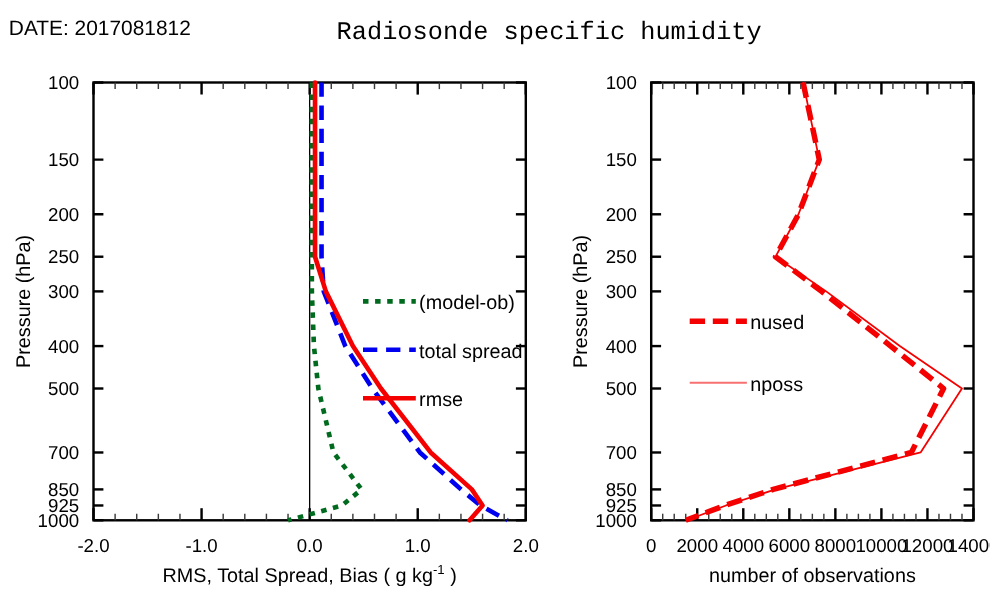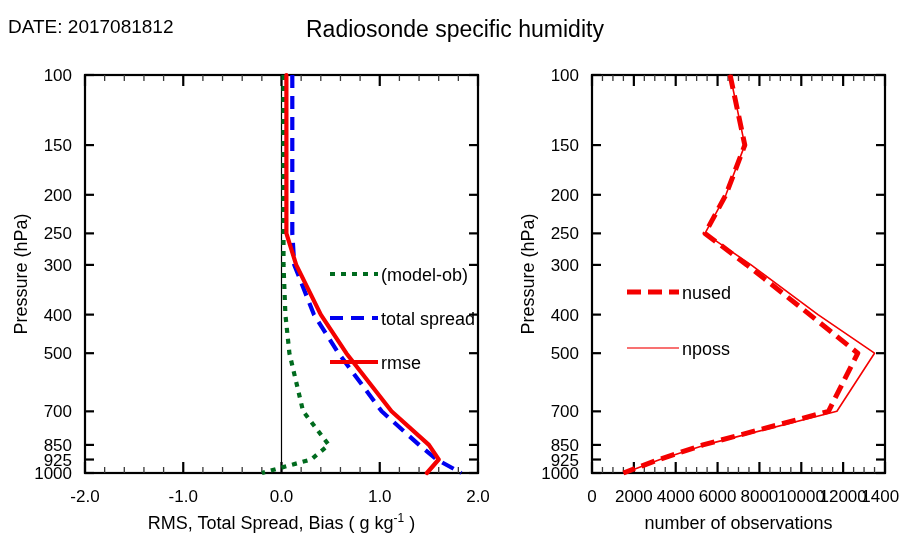--- a/index.html
+++ b/index.html
@@ -7,35 +7,37 @@
     padding: 0;
     background: #ffffff;
   }
   #page {
     position: relative;
     width: 900px;
     height: 560px;
     background: #ffffff;
     font-family: "Liberation Sans", sans-serif;
     overflow: hidden;
+    border-radius: 29px;
   }
   .txt {
     position: absolute;
     white-space: pre;
     color: #000000;
   }
   #date-label {
     left: 8px;
     top: 16px;
     font-size: 19px;
   }
   #chart-title {
     left: 306px;
     top: 16px;
     font-size: 23px;
+    font-family: Liberation Mono, monospace;
   }
   svg { position: absolute; left: 0; top: 0; }
   .frame {
     fill: none;
     stroke: #000000;
     stroke-width: 2.2;
   }
   .tick { stroke: #000000; stroke-width: 2.2; }
   .tick-minor { stroke: #3a3a3a; stroke-width: 1.3; }
   .zeroline { stroke: #000000; stroke-width: 1.2; }

